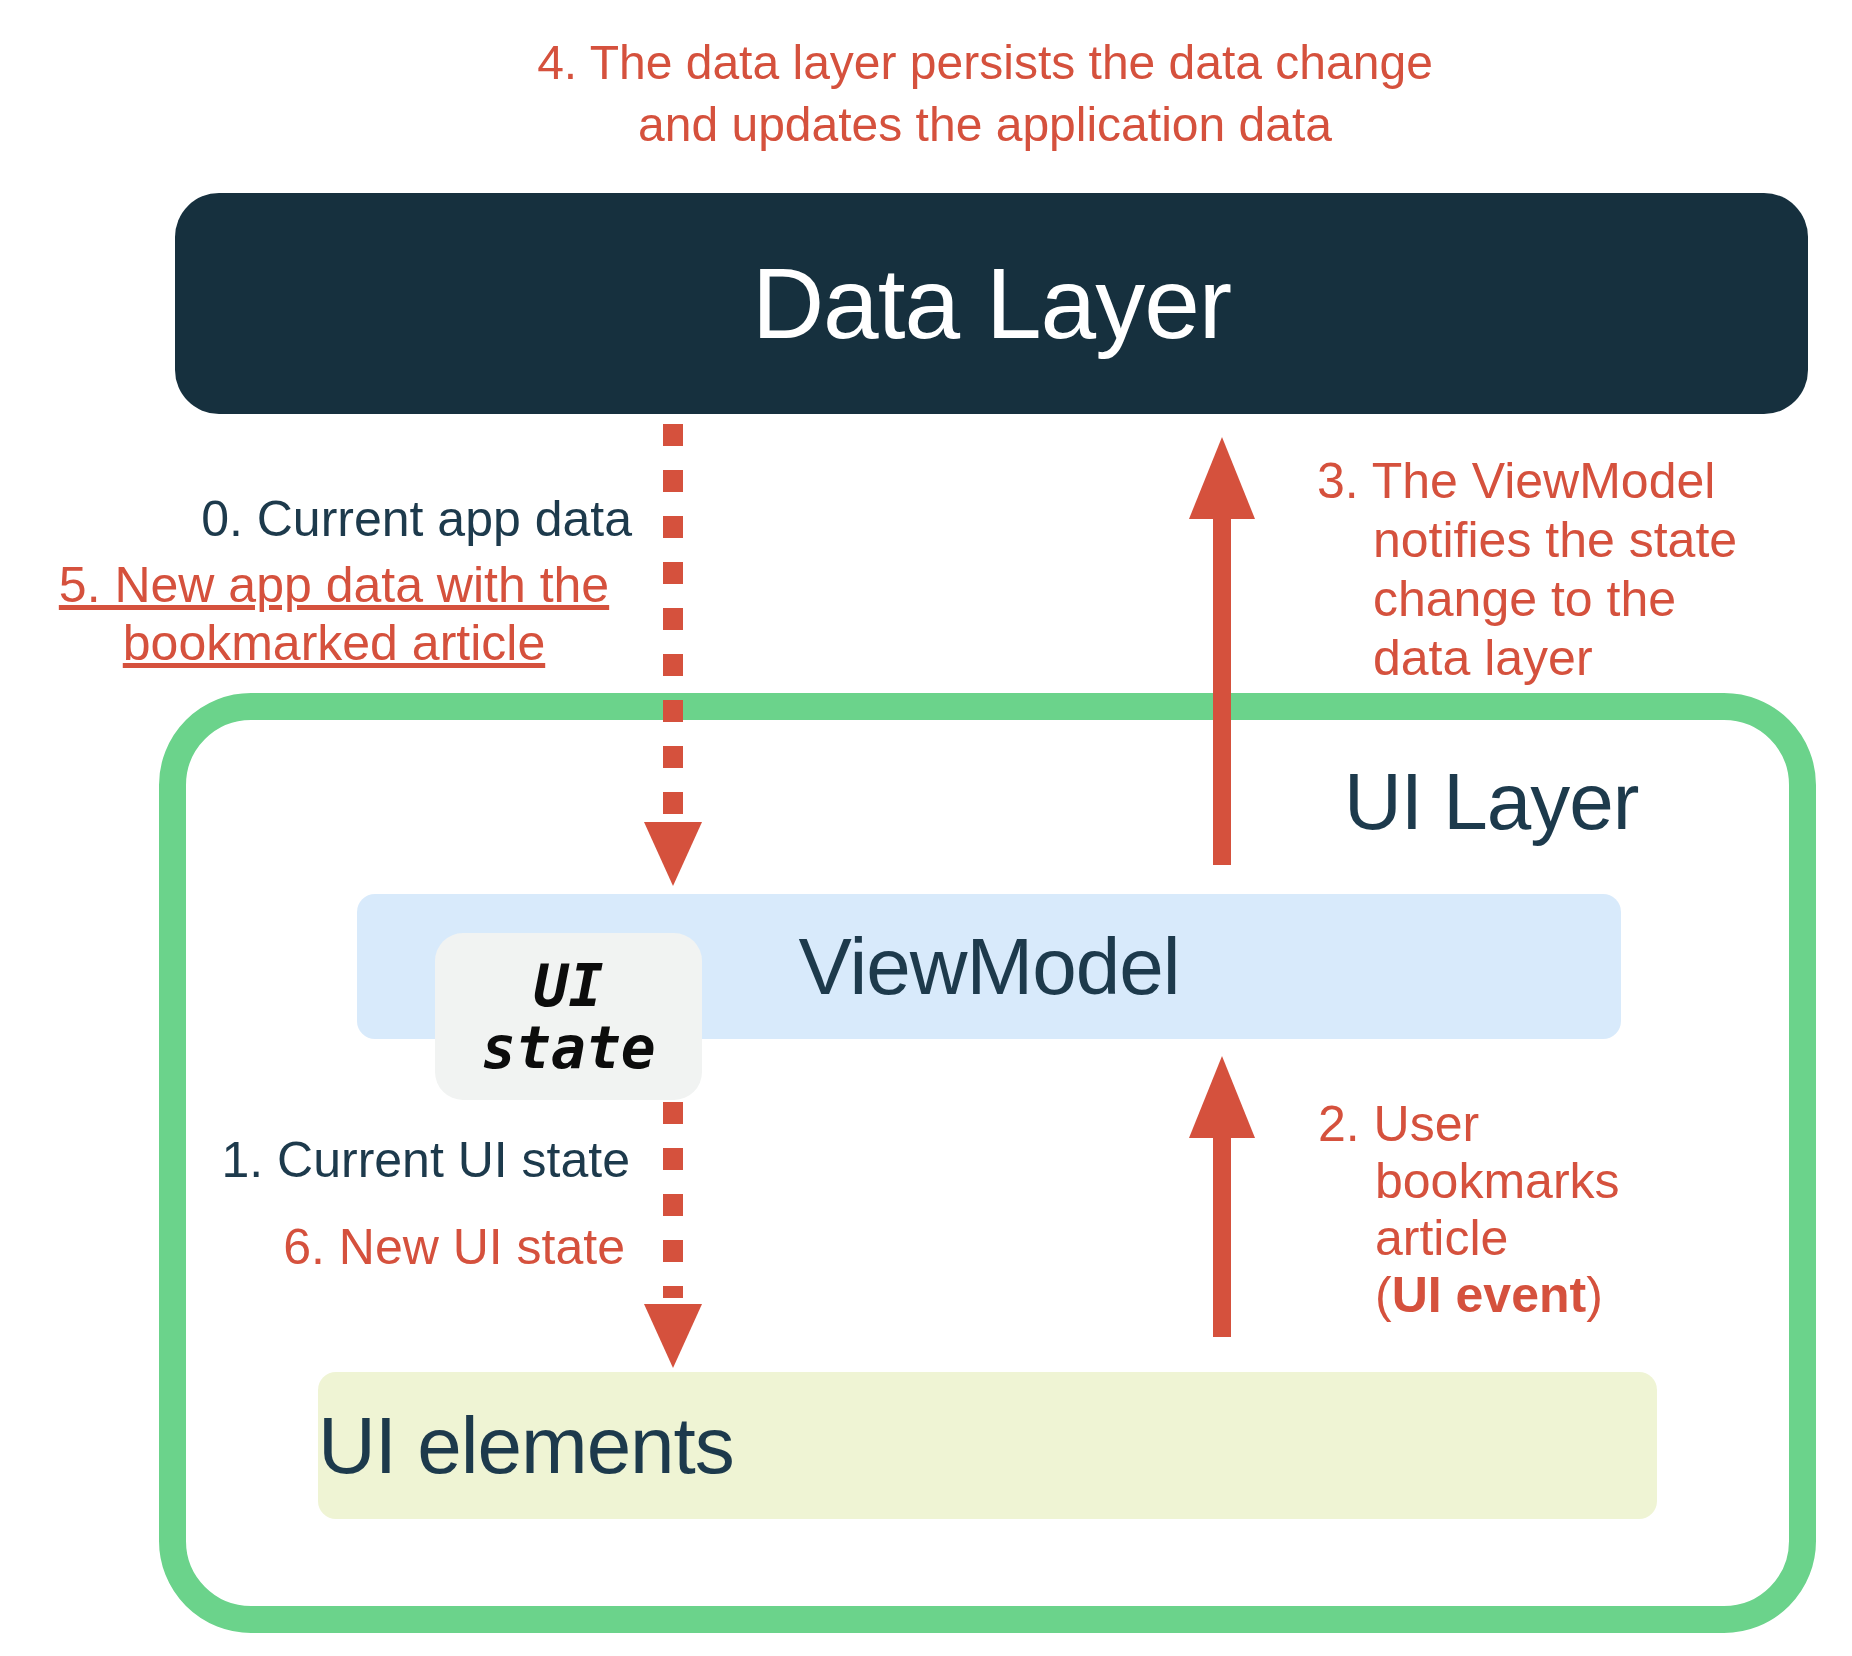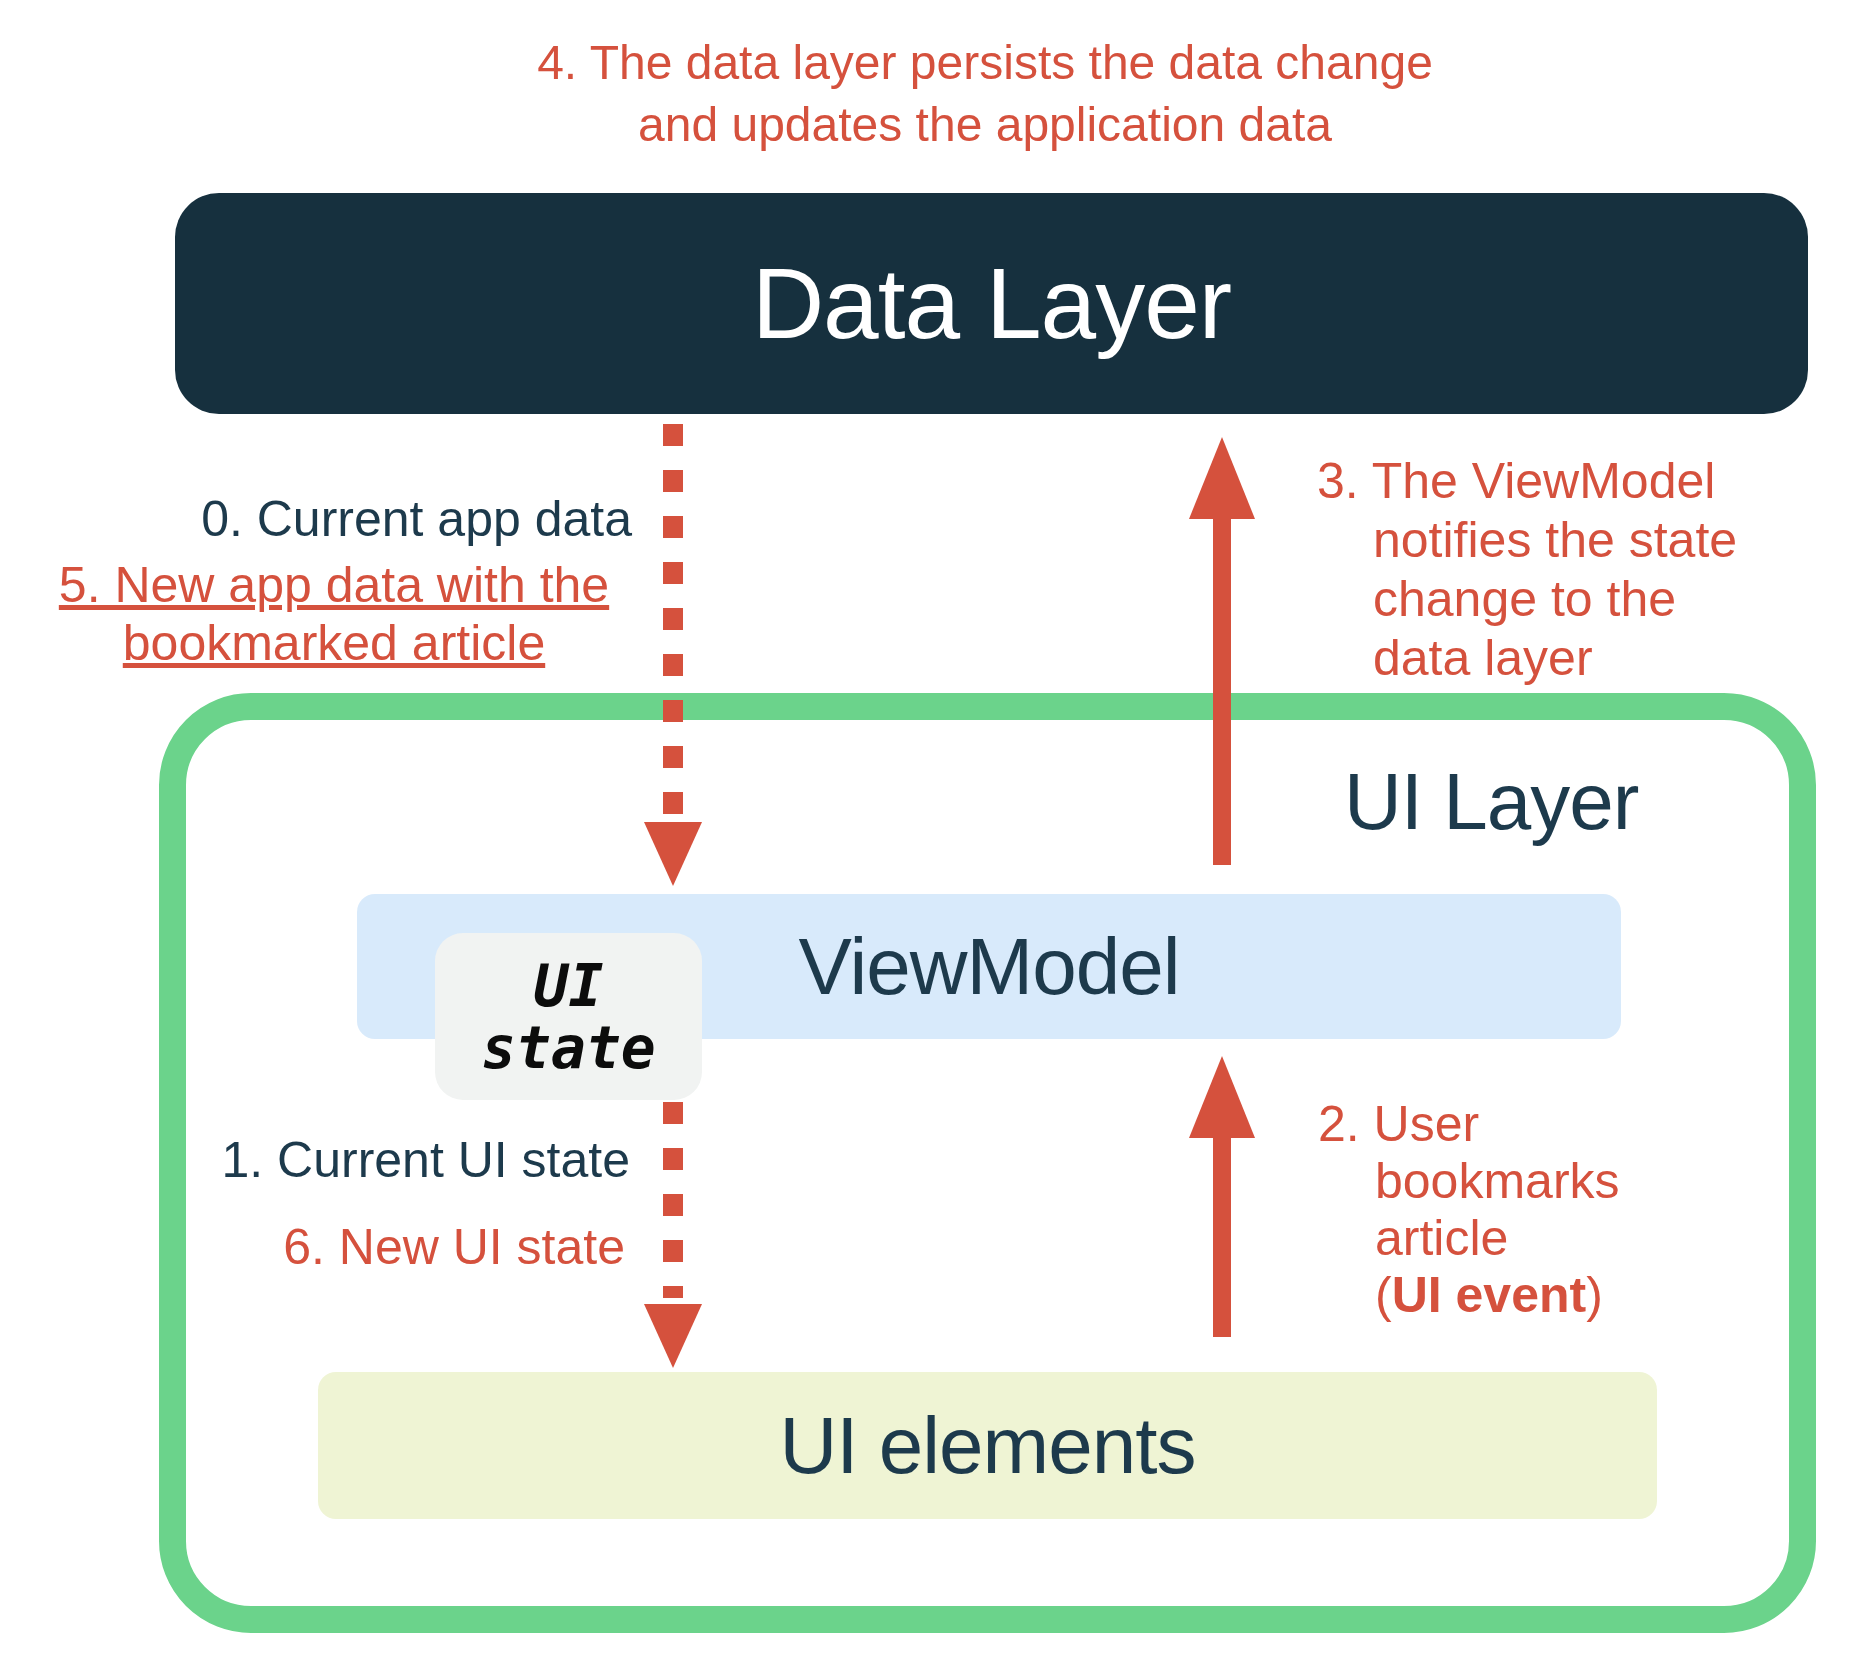--- a/index.html
+++ b/index.html
@@ -39,21 +39,21 @@
     row-gap:6px;
   }
   .ui-state-box .mono{
     font-family:"DejaVu Sans Mono", monospace;font-weight:700;
     font-size:58px;line-height:56px;color:#0c0c0c;font-style:italic;
   }
 
   .ui-elements-box{
     left:318px;top:1372px;width:1339px;height:147px;
     background:#EFF4D4;border-radius:18px;z-index:2;
-    display:flex;align-items:center;justify-content:center;
+    display:flex;align-items:center;justify-content:flex-start;
   }
   .ui-elements-label{color:#1D3A4C;font-size:80px;letter-spacing:-1px;}
 
   
   .note{font-size:50px;line-height:60px;z-index:4;}
   .red{color:#D5513D;}
   .navy{color:#1D3A4C;}
 
   .step4-note{left:300px;top:32px;width:1370px;text-align:center;font-size:48px;line-height:62px;}
   .step0-note{left:32px;top:466px;width:600px;text-align:right;margin-top:23px;}

